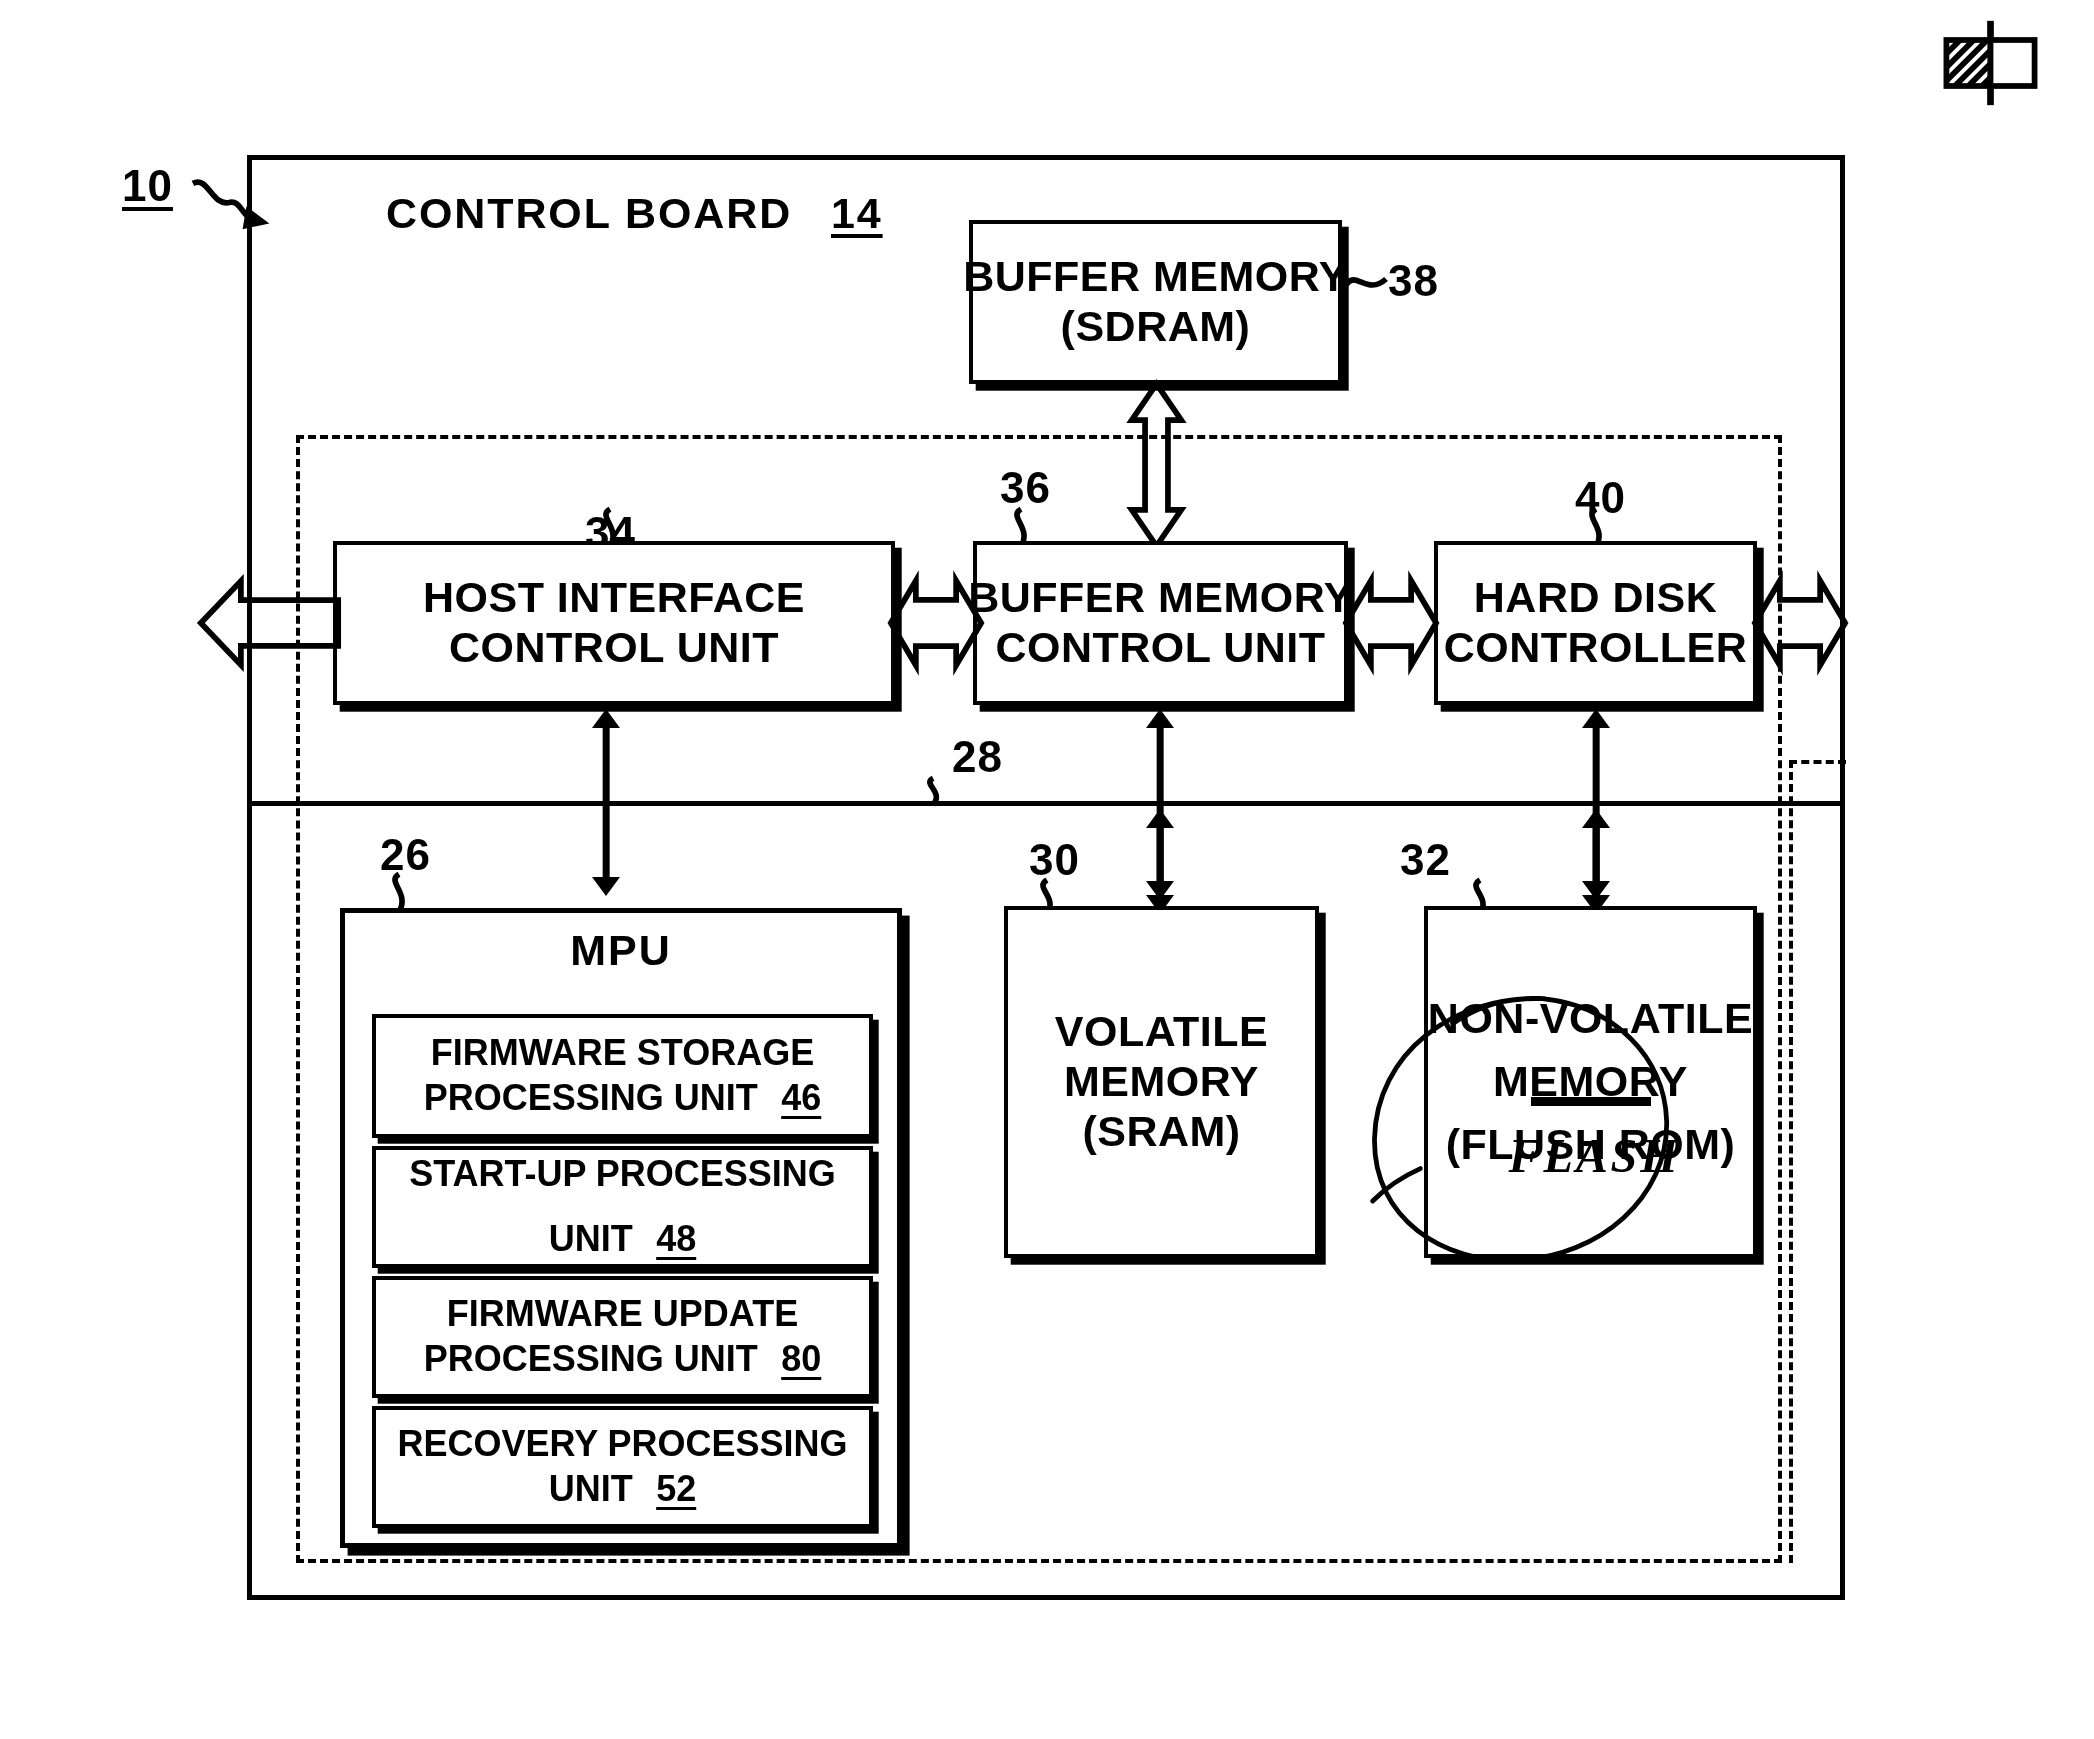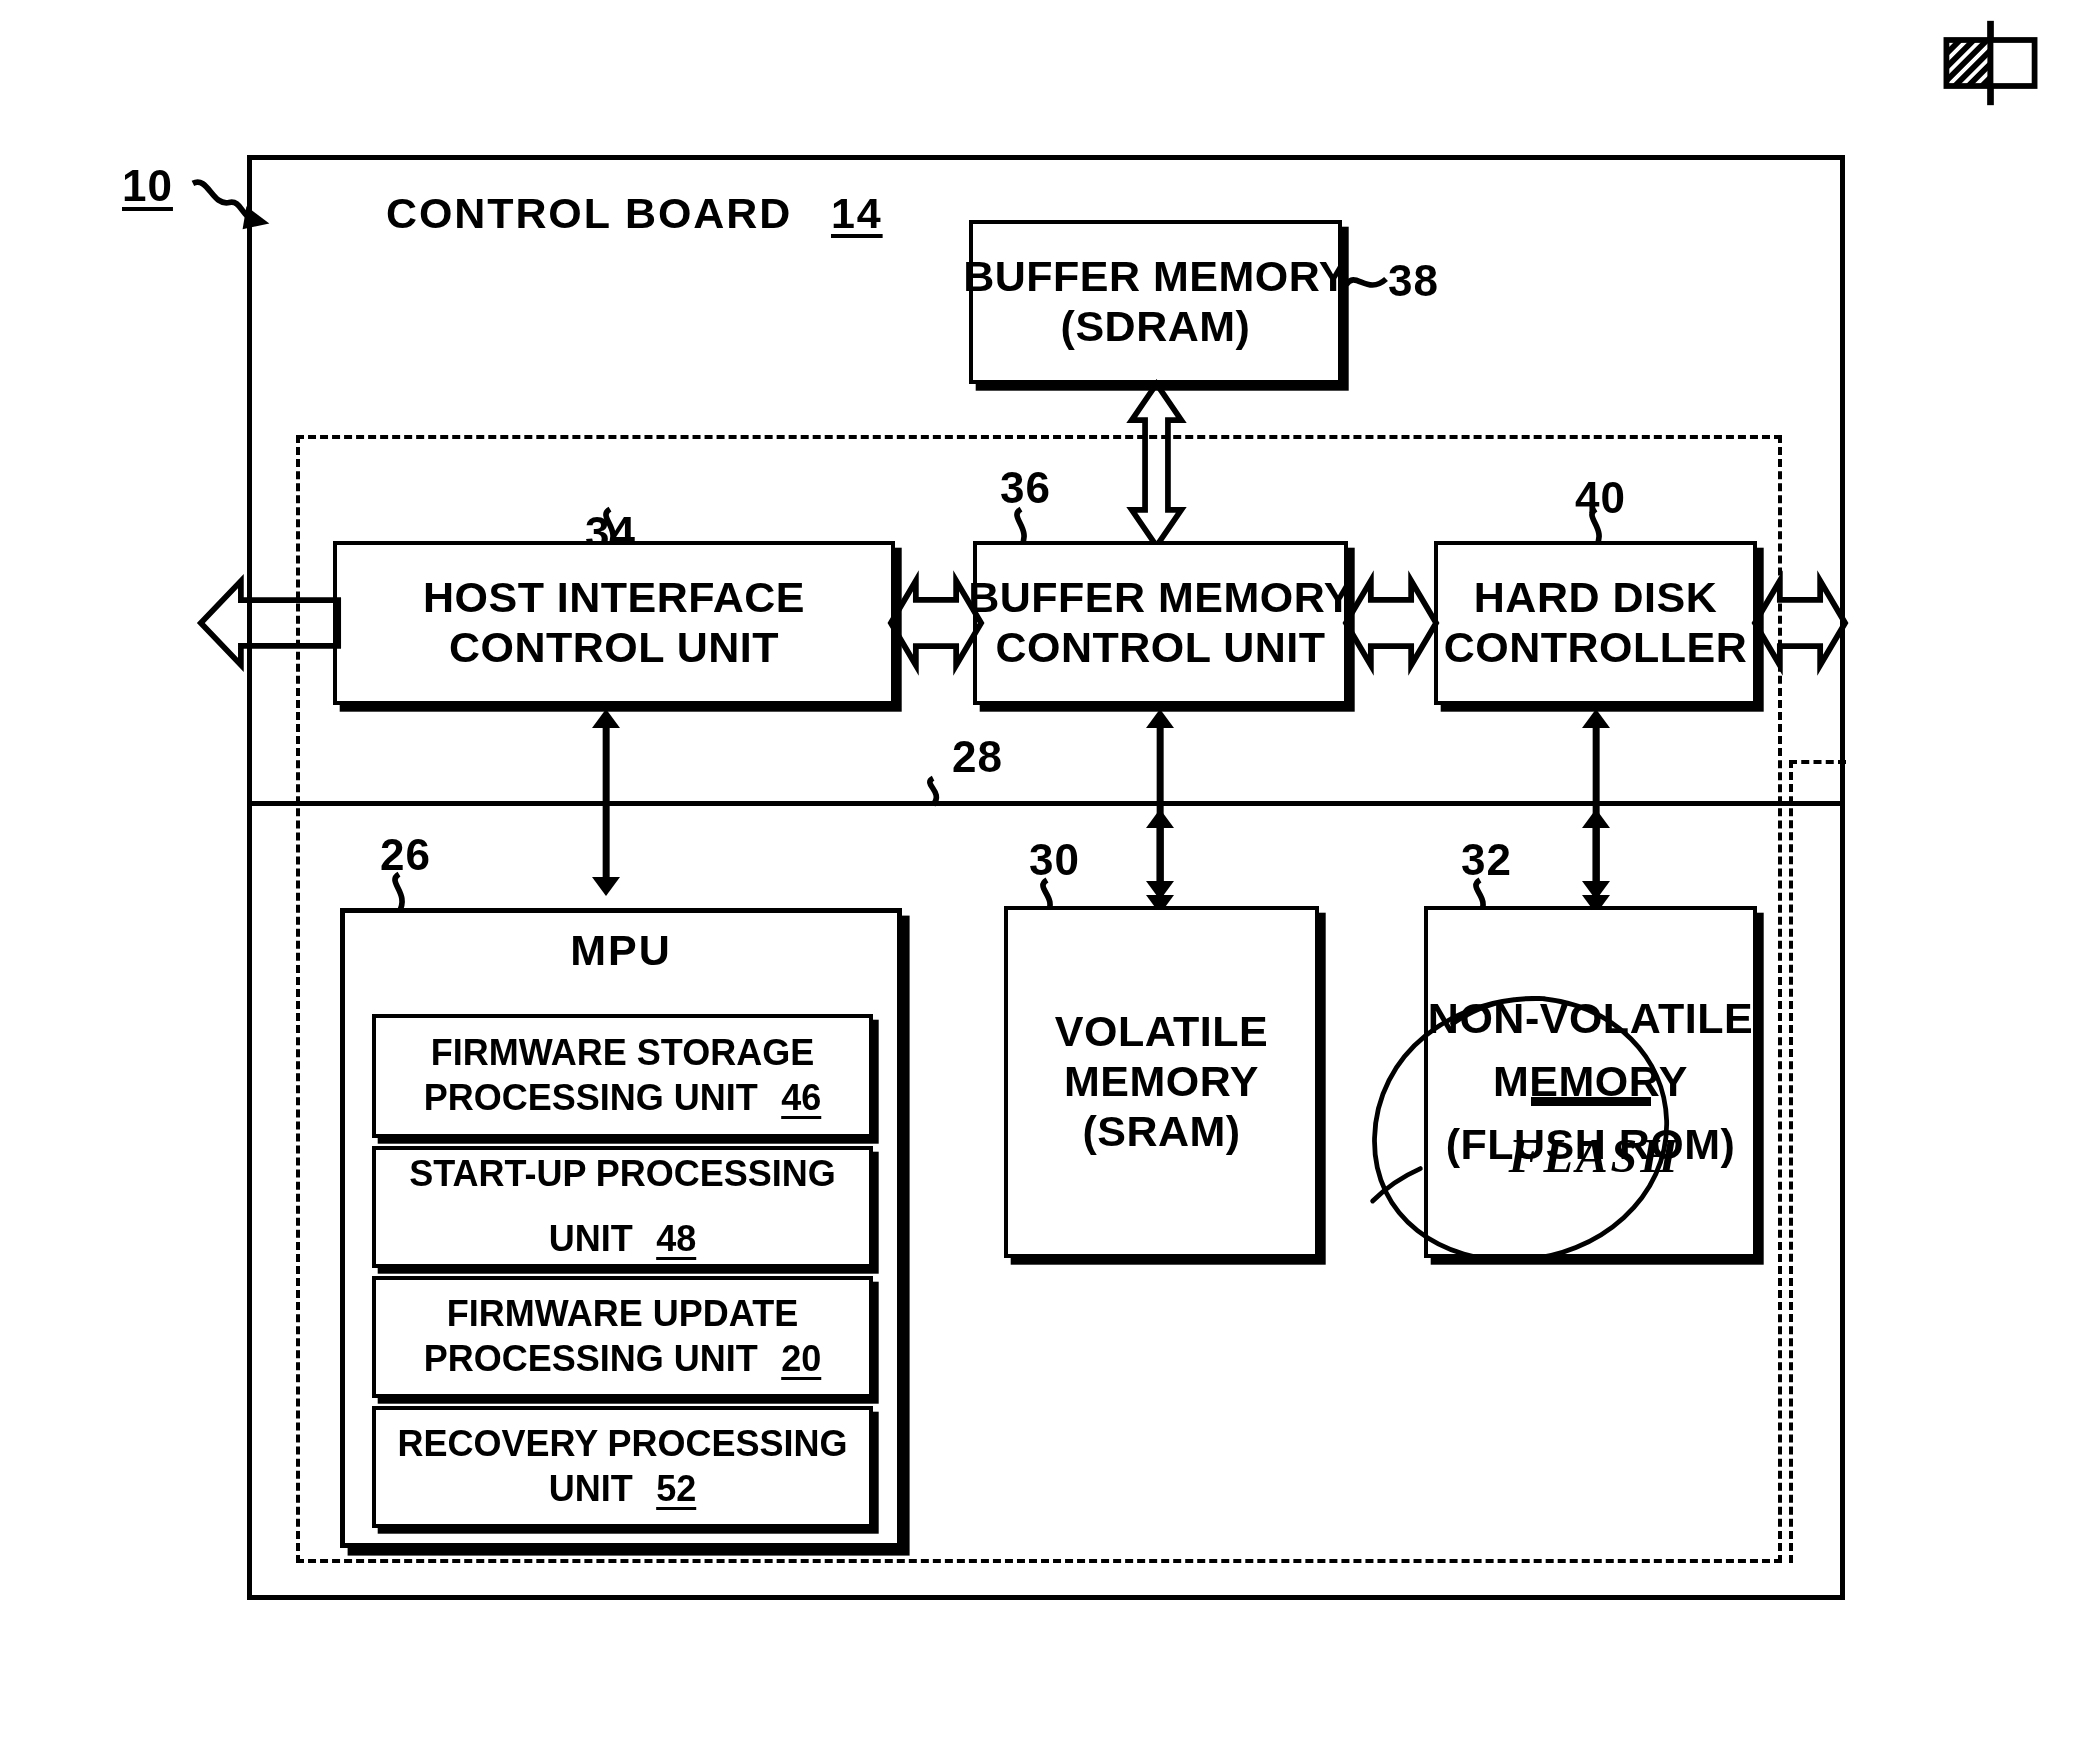--- a/index.html
+++ b/index.html
@@ -228,21 +228,21 @@
         <span class="u" style="margin-left:13.4px;">48</span>
       </span>
     </div>
 
     <div class="abs" style="left:27px;top:363px;width:501px;height:122px;border:4.8px solid #000;
                 background:#fff;box-shadow:5.7px 5.7px 0 0 #000;display:flex;flex-direction:column;
                 align-items:center;justify-content:center;font-size:36px;font-weight:700;line-height:1.24;">
       <span>FIRMWARE UPDATE</span>
       <span style="white-space:nowrap;">
         <span>PROCESSING UNIT</span>
-        <span class="u" style="margin-left:13.4px;">20</span>
+        <span class="u" style="margin-left:13.4px;">80</span>
       </span>
     </div>
 
     <div class="abs" style="left:27px;top:493px;width:501px;height:122px;border:4.8px solid #000;
                 background:#fff;box-shadow:5.7px 5.7px 0 0 #000;display:flex;flex-direction:column;
                 align-items:center;justify-content:center;font-size:36px;font-weight:700;line-height:1.24;">
       <span>RECOVERY PROCESSING</span>
       <span style="white-space:nowrap;">
         <span>UNIT</span>
         <span class="u" style="margin-left:13.4px;">52</span>
@@ -255,21 +255,21 @@
     <svg width="34" height="38" viewBox="0 0 36 40">
       <path class="stroke" stroke-width="6" d="M18,2 C4,10 30,20 18,38"></path>
     </svg>
   </div>
   <div class="abs blk" style="left:1004px;top:906px;width:315px;height:352px;font-size:43px;font-weight:700;">
     <span class="ln">VOLATILE</span>
     <span class="ln">MEMORY</span>
     <span class="ln">(SRAM)</span>
   </div>
 
-  <div class="ref" style="left:1461px;top:835px;">32</div>
+  <div class="ref" style="left:1400px;top:835px;">32</div>
   <div class="abs" style="left:1463px;top:878px;width:34px;height:38px;">
     <svg width="34" height="38" viewBox="0 0 36 40">
       <path class="stroke" stroke-width="6" d="M18,2 C4,10 30,20 18,38"></path>
     </svg>
   </div>
   <div class="abs blk" style="left:1424px;top:906px;width:333px;height:352px;font-size:43px;font-weight:700;gap:13px;">
     <span class="ln">NON-VOLATILE</span>
     <span class="ln">MEMORY</span>
     <span class="ln">(FLUSH ROM)</span>
   </div>

